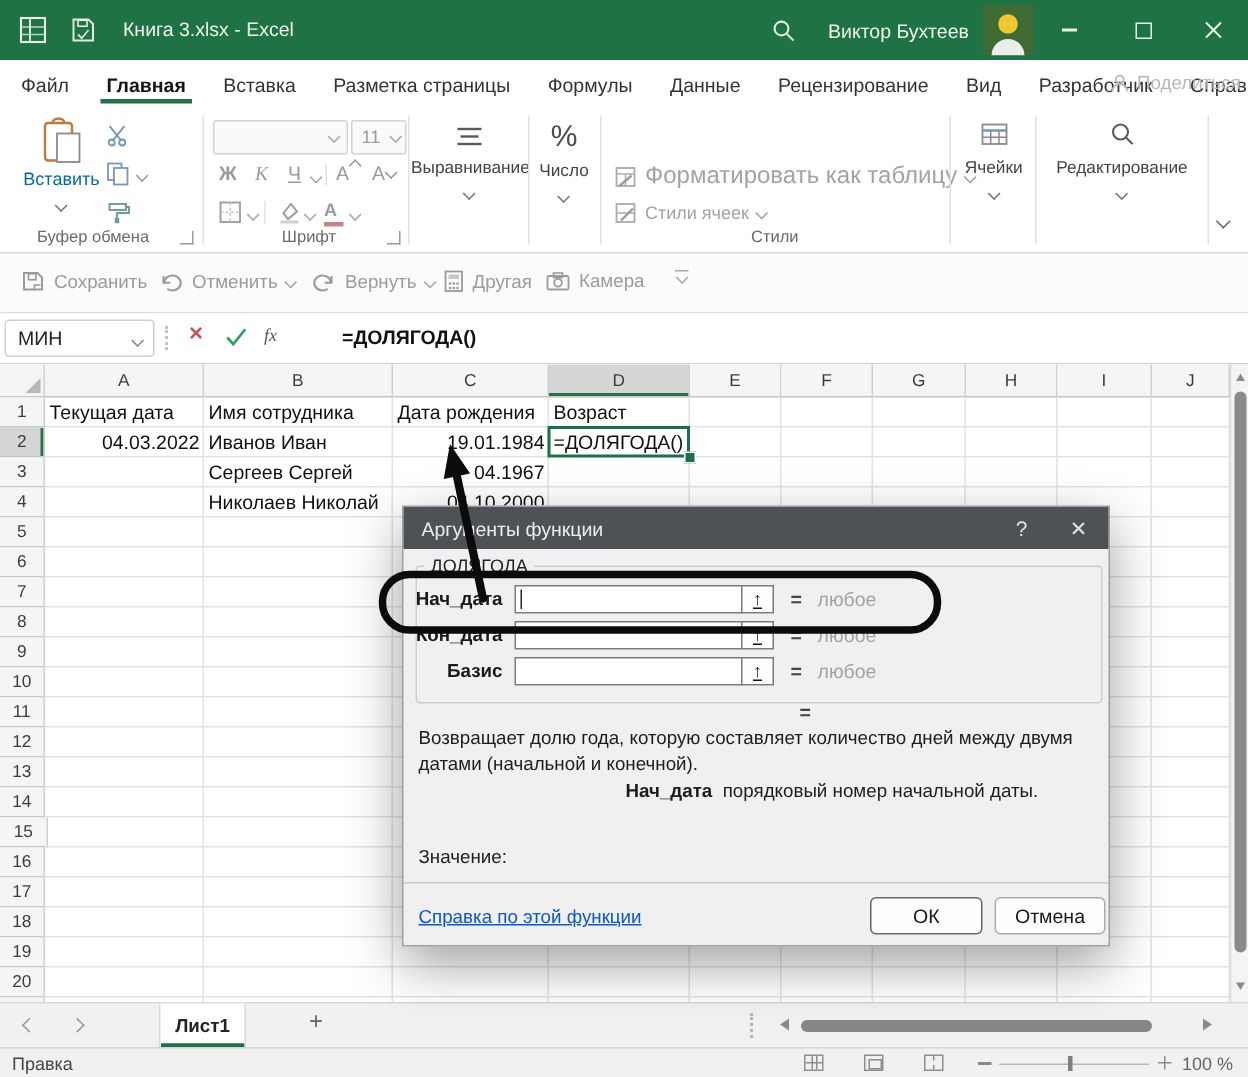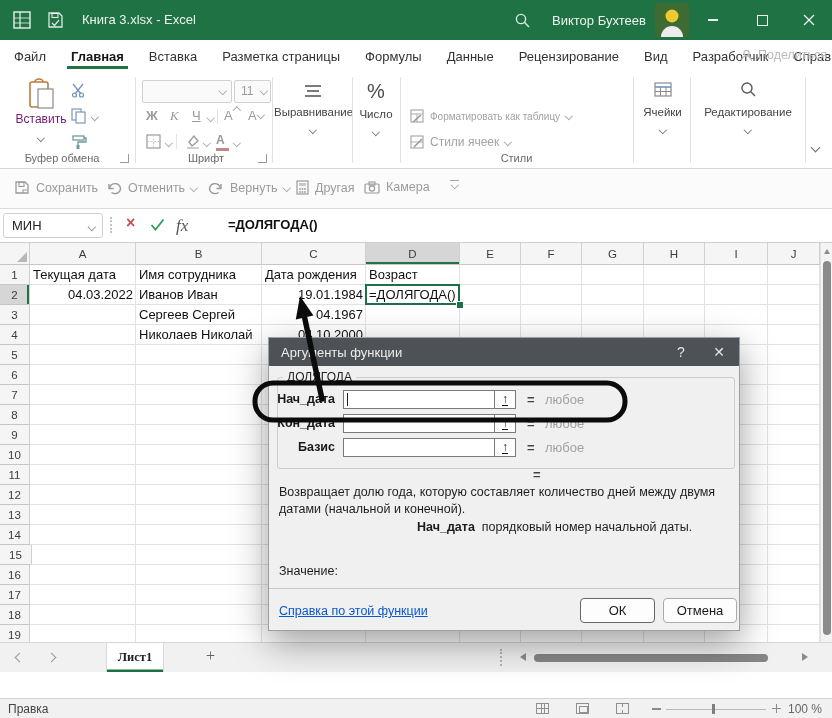--- a/index.html
+++ b/index.html
@@ -12,21 +12,21 @@
   .winbtn{top:0;width:46px;height:40px;display:flex;align-items:center;justify-content:center;}
   
   #menubar{left:0;top:40px;width:832px;height:32px;background:#fff;display:flex;align-items:center;padding-left:12px;box-sizing:border-box;}
   .mtab{font-size:13px;color:#333;margin-right:21px;position:relative;padding:6px 2px;white-space:nowrap;}
   .mtab.active{font-weight:bold;color:#161616;}
   .mtab.active::after{content:"";position:absolute;left:-2px;right:-2px;bottom:1px;height:3px;background:#217346;}
   
   #ribbon{left:0;top:72px;width:832px;height:97px;background:#fff;border-bottom:1px solid #d4d4d4;box-sizing:border-box;}
   .rdiv{width:1px;height:86px;top:5px;background:#e1e1e1;}
   .rlabel{top:80px;font-size:11px;color:#6a6a6a;text-align:center;}
-  .rtext{font-size:12px;color:#701a75;}
+  .rtext{font-size:12px;color:#0369a1;}
   .gray{color:#a3a3a3;}
   .chv{display:inline-block;width:6px;height:6px;border-right:1.4px solid currentColor;border-bottom:1.4px solid currentColor;transform:rotate(45deg);}
   .chv.sm{width:4.5px;height:4.5px;}
   .chv.up{transform:rotate(-135deg);}
   .launcher{width:8px;height:8px;border-right:1.2px solid #9a9a9a;border-bottom:1.2px solid #9a9a9a;}
   .combo{background:#fafafa;border:1px solid #d2d2d2;border-radius:2px;color:#9a9a9a;font-size:12px;}
   .fontbtn{font-size:13px;color:#9a9a9a;}
   .iconbox{display:flex;align-items:center;justify-content:center;}
   
   #qat{left:0;top:170px;width:832px;height:39px;background:#fbfbfb;border-bottom:1px solid #dcdcdc;box-sizing:border-box;}
@@ -64,21 +64,21 @@
   #dlg-desc{left:10px;top:146px;width:448px;font-size:12.5px;color:#1d1d1d;line-height:1.35;}
   #dlg-arghelp{left:0;top:182px;width:460px;padding-left:148px;font-size:12.5px;color:#1d1d1d;box-sizing:border-box;}
   #dlg-arghelp b{font-weight:bold;}
   #dlg-value{left:10px;top:226px;font-size:12.5px;color:#1d1d1d;}
   #dlg-sep{left:0;top:250px;width:470px;height:1px;background:#c8c8c8;}
   #dlg-link{left:10px;top:266px;font-size:12.5px;color:#0B57D0;text-decoration:underline;}
   .dlgbutton{position:absolute;top:260px;height:25px;border-radius:4px;background:#fdfdfd;font-size:13px;color:#1a1a1a;display:flex;align-items:center;justify-content:center;box-sizing:border-box;}
   #btn-ok{left:311px;width:75px;border:1.8px solid #63686c;}
   #btn-cancel{left:394px;width:74px;border:1px solid #ababab;}
   
-  #sheetbar{left:0;top:642px;width:832px;height:30px;background:#f1f1f1;border-top:1px solid #d7d7d7;box-sizing:border-box;font-family:Liberation Serif, serif;}
+  #sheetbar{left:0;top:668px;width:832px;height:30px;background:#f1f1f1;border-top:1px solid #d7d7d7;box-sizing:border-box;}
   #sheettab{position:absolute;left:106px;top:0;width:58px;height:29px;background:#fff;border-left:1px solid #d9d9d9;border-right:1px solid #d9d9d9;box-shadow:inset 0 -2.5px 0 #1B7145;display:flex;align-items:center;justify-content:center;font-size:12.5px;font-weight:bold;color:#222;box-sizing:border-box;}
   #statusbar{left:0;top:698px;width:832px;height:20px;background:#f1f1f1;border-top:1px solid #d4d4d4;box-sizing:border-box;}
   .sicon{position:absolute;top:4px;width:13px;height:11px;border:1px solid #8f8f8f;box-sizing:border-box;}
   #annot{position:absolute;left:0;top:0;z-index:9;pointer-events:none;}
   svg{display:block;}
 </style>
 </head>
 <body>
 
 <div id="app">
@@ -242,21 +242,21 @@
     </div>
     <div class="abs rdiv" style="left:400px;"></div>
 
     <div class="abs" style="left:410px;top:37px;display:flex;align-items:center;gap:6px;">
       <svg width="14" height="14">
           <rect x="1" y="1" width="12" height="12" fill="none" stroke="#ababab" stroke-width="1.2"></rect>
           <line x1="1" y1="5" x2="13" y2="5" stroke="#ababab"></line>
           <line x1="7" y1="5" x2="7" y2="13" stroke="#ababab"></line>
           <line x1="3" y1="13" x2="11" y2="6" stroke="#9a9a9a" stroke-width="1.6"></line>
         </svg>
-      <span class="gray" style="font-size:10px;">Форматировать как таблицу</span>
+      <span class="gray" style="font-size:16px;">Форматировать как таблицу</span>
       <span class="chv sm gray"></span>
     </div>
     <div class="abs" style="left:410px;top:63px;display:flex;align-items:center;gap:6px;">
       <svg width="14" height="14">
           <rect x="1" y="1" width="12" height="12" fill="none" stroke="#ababab" stroke-width="1.2"></rect>
           <line x1="1" y1="7" x2="13" y2="7" stroke="#ababab"></line>
           <line x1="4" y1="12" x2="12" y2="4" stroke="#9a9a9a" stroke-width="1.6"></line>
         </svg>
       <span class="gray" style="font-size:12px;">Стили ячеек</span>
       <span class="chv sm gray"></span>
@@ -346,21 +346,21 @@
       <span>МИН</span>
       <span class="abs chv sm" style="right:8px;top:10px;color:#8a8a8a;"></span>
     </div>
     <div class="abs" style="left:110px;top:8px;width:2px;height:16px;border-left:2px dotted #c3c3c3;"></div>
     <span class="abs" style="left:126px;top:5px;font-size:16px;font-weight:bold;color:#c75050;">×</span>
     <div class="abs" style="left:150px;top:9px;">
       <svg width="15" height="13">
           <path d="M1.5 7 l4 4.5 L13.5 1.5" fill="none" stroke="#2e9e5b" stroke-width="1.8"></path>
         </svg>
     </div>
-    <span class="abs" style="left:176px;top:7px;font-size:17px;font-style:italic;font-family:'Liberation Serif',serif;color:#555;">fx</span>
+    <span class="abs" style="left:176px;top:7px;font-size:12px;font-style:italic;font-family:'Liberation Serif',serif;color:#555;">fx</span>
     <span class="abs" id="formula-text">=ДОЛЯГОДА()</span>
   </div>
 
   <div id="grid" class="abs">
       <div class="colhead" style="left: 0px; top: 0px; width: 30px; height: 22px;">
         <div style="position: absolute; right: 2px; bottom: 2px; width: 0px; height: 0px; border-style: solid; border-width: 0px 0px 10px 10px; border-color: transparent transparent rgb(184, 184, 184);"></div>
       </div>
       <div class="colhead" style="left: 30px; top: 0px; width: 106px; height: 22px;">A</div>
       <div class="gline" style="left: 135px; top: 22px; width: 1px; height: 403px;"></div>
       <div class="colhead" style="left: 136px; top: 0px; width: 126px; height: 22px;">B</div>

